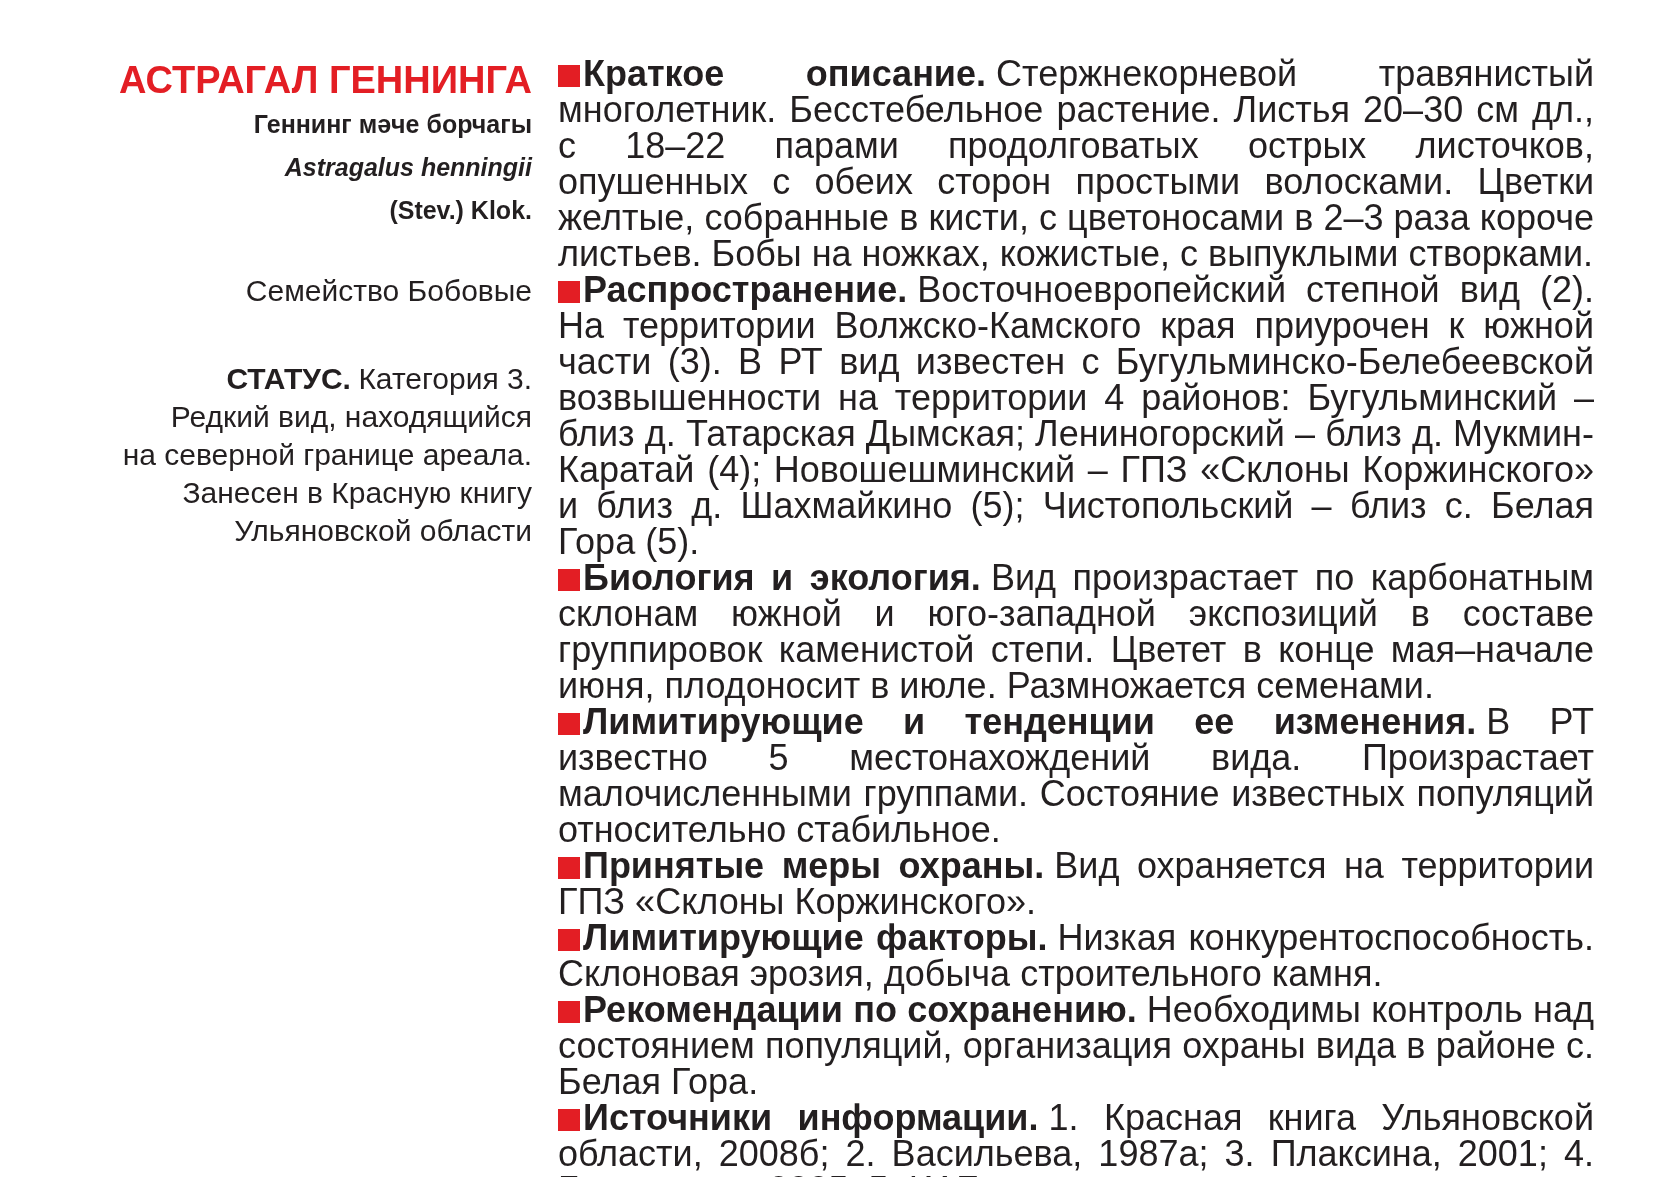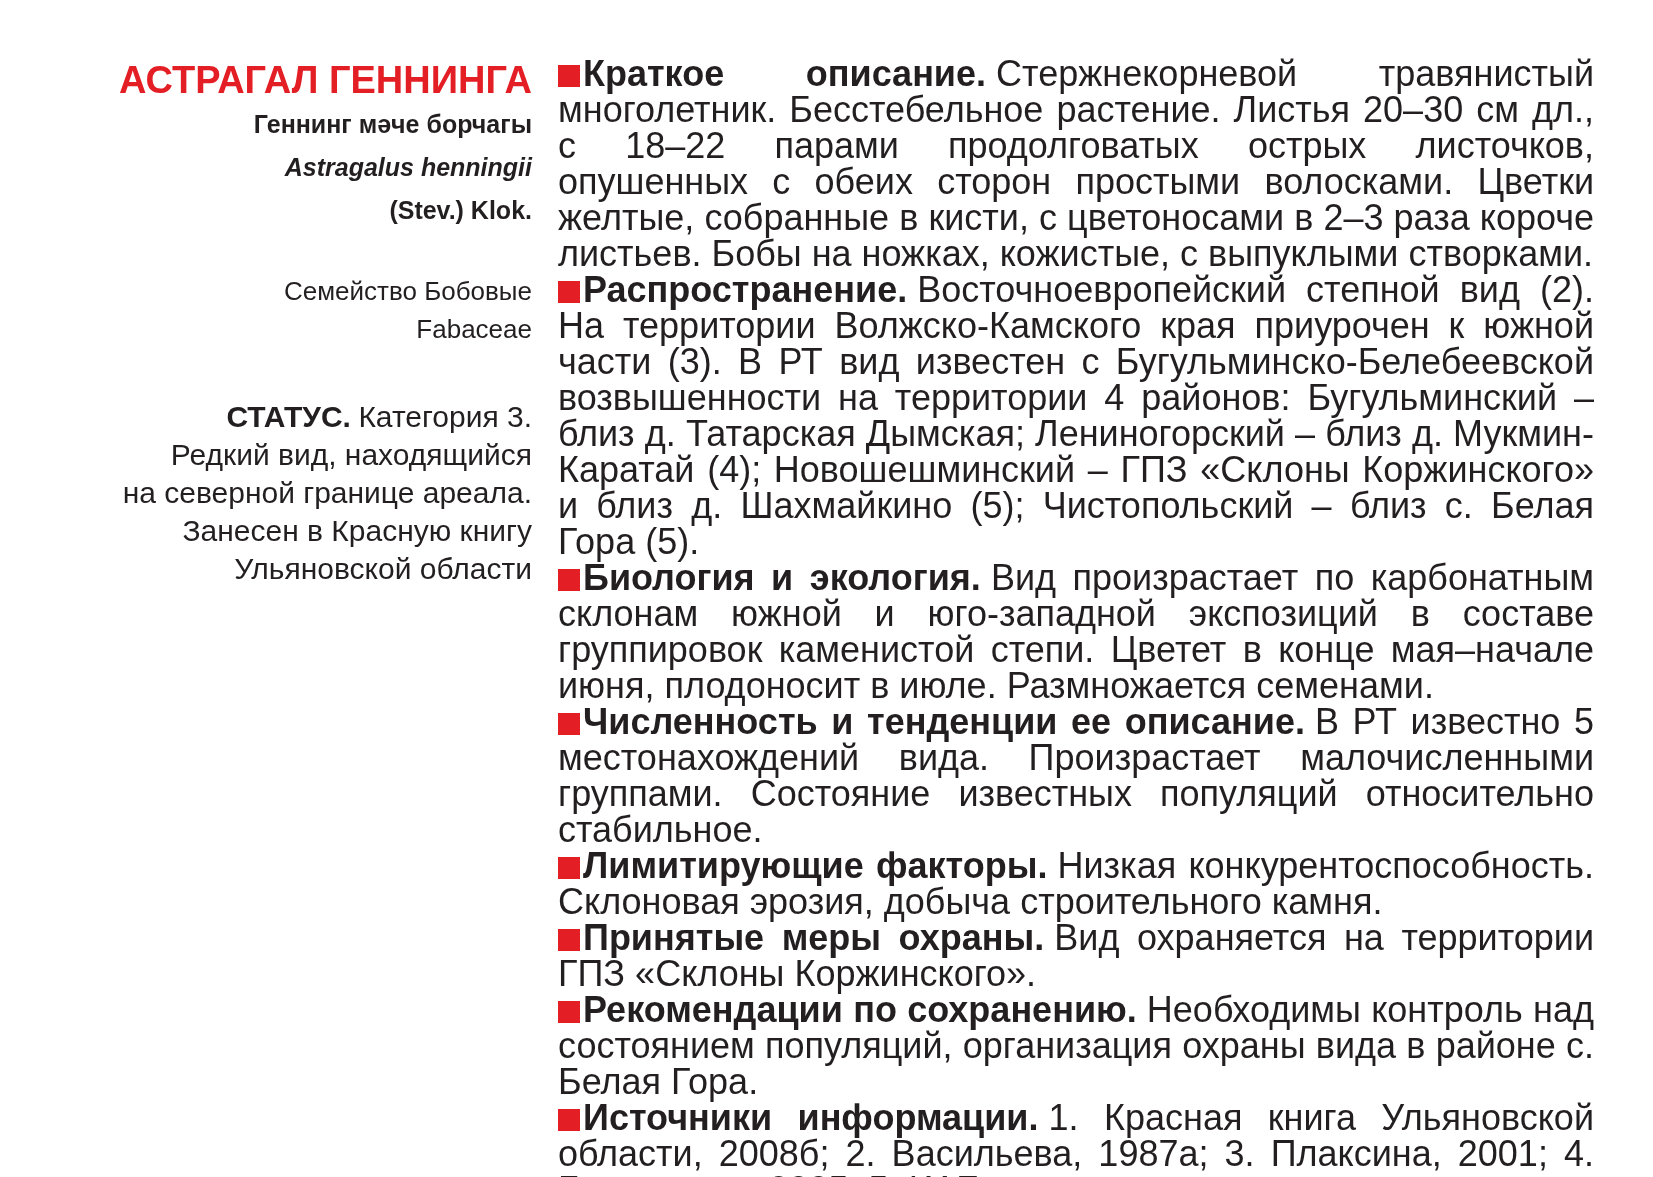--- a/index.html
+++ b/index.html
@@ -35,21 +35,21 @@
   .species-title {
     color: var(--accent);
     font-weight: bold;
     font-size: 38px;
     line-height: 45px;
     white-space: nowrap;
   }
   .name-block { font-weight: bold; font-size: 25px; line-height: 43px; }
   .name-line { white-space: nowrap; }
   .latin { font-style: italic; }
-  .family-block { margin-top: 40px; font-size: 26px; line-height: 38px; }
+  .family-block { margin-top: 40px; font-size: 30px; line-height: 38px; }
   .status-block { margin-top: 50px; font-size: 30px; line-height: 38px; }
   .status-label { font-weight: bold; margin-right: 0.25em; }
 
   
   .right-col {
     position: absolute;
     top: 56px;
     left: 558px;
     width: 1036px;
     font-size: 36px;
@@ -76,36 +76,35 @@
 
   <div class="left-col">
     <div class="species-title">АСТРАГАЛ ГЕННИНГА</div>
     <div class="name-block">
       <div class="name-line">Геннинг мәче борчагы</div>
       <div class="name-line latin">Astragalus henningii</div>
       <div class="name-line">(Stev.) Klok.</div>
     </div>
     <div class="family-block">
       <div>Семейство Бобовые</div>
-      <div>Fabaceae</div>
     </div>
     <div class="status-block">
       <div><span class="status-label">СТАТУС.</span><span>Категория 3.</span></div>
       <div>Редкий вид, находящийся</div>
       <div>на северной границе ареала.</div>
       <div>Занесен в Красную книгу</div>
       <div>Ульяновской области</div>
     </div>
   </div>
 
   <div class="right-col">
     <p class="section"><span class="bullet"></span><span class="hdr">Краткое описание.</span><span>Стержнекорневой травянистый многолетник. Бесстебельное растение. Листья 20–30 см дл., с 18–22 парами продолговатых острых листочков, опушенных с обеих сторон простыми волосками. Цветки желтые, собранные в кисти, с цветоносами в 2–3 раза короче листьев. Бобы на ножках, кожистые, с выпуклыми створками.</span></p>
     <p class="section"><span class="bullet"></span><span class="hdr">Распространение.</span><span>Восточноевропейский степной вид (2). На территории Волжско-Камского края приурочен к южной части (3). В РТ вид известен с Бугульминско-Белебеевской возвышенности на территории 4 районов: Бугульминский – близ д. Татарская Дымская; Лениногорский – близ д. Мукмин-Каратай (4); Новошешминский – ГПЗ «Склоны Коржинского» и близ д. Шахмайкино (5); Чистопольский – близ с. Белая Гора (5).</span></p>
     <p class="section"><span class="bullet"></span><span class="hdr">Биология и экология.</span><span>Вид произрастает по карбонатным склонам южной и юго-западной экспозиций в составе группировок каменистой степи. Цветет в конце мая–начале июня, плодоносит в июле. Размножается семенами.</span></p>
-    <p class="section"><span class="bullet"></span><span class="hdr">Численность и тенденции ее описание.</span><span>В РТ известно 5 местонахождений вида. Произрастает малочисленными группами. Состояние известных популяций относительно стабильное.</span></p>
+    <p class="section"><span class="bullet"></span><span class="hdr">Лимитирующие и тенденции ее изменения.</span><span>В РТ известно 5 местонахождений вида. Произрастает малочисленными группами. Состояние известных популяций относительно стабильное.</span></p>
+    <p class="section"><span class="bullet"></span><span class="hdr">Принятые меры охраны.</span><span>Вид охраняется на территории ГПЗ «Склоны Коржинского».</span></p>
     <p class="section"><span class="bullet"></span><span class="hdr">Лимитирующие факторы.</span><span>Низкая конкурентоспособность. Склоновая эрозия, добыча строительного камня.</span></p>
-    <p class="section"><span class="bullet"></span><span class="hdr">Принятые меры охраны.</span><span>Вид охраняется на территории ГПЗ «Склоны Коржинского».</span></p>
     <p class="section"><span class="bullet"></span><span class="hdr">Рекомендации по сохранению.</span><span>Необходимы контроль над состоянием популяций, организация охраны вида в районе с. Белая Гора.</span></p>
     <p class="section"><span class="bullet"></span><span class="hdr">Источники информации.</span><span>1. Красная книга Ульяновской области, 2008б; 2. Васильева, 1987а; 3. Плаксина, 2001; 4. Бакин и др., 2005; 5. KAZ.</span></p>
     <p class="compiler"><span class="compiler-label">СОСТАВИТЕЛЬ:</span><span>О.В. Бакин.</span></p>
   </div>
 
 </div>
 
 </body></html>

